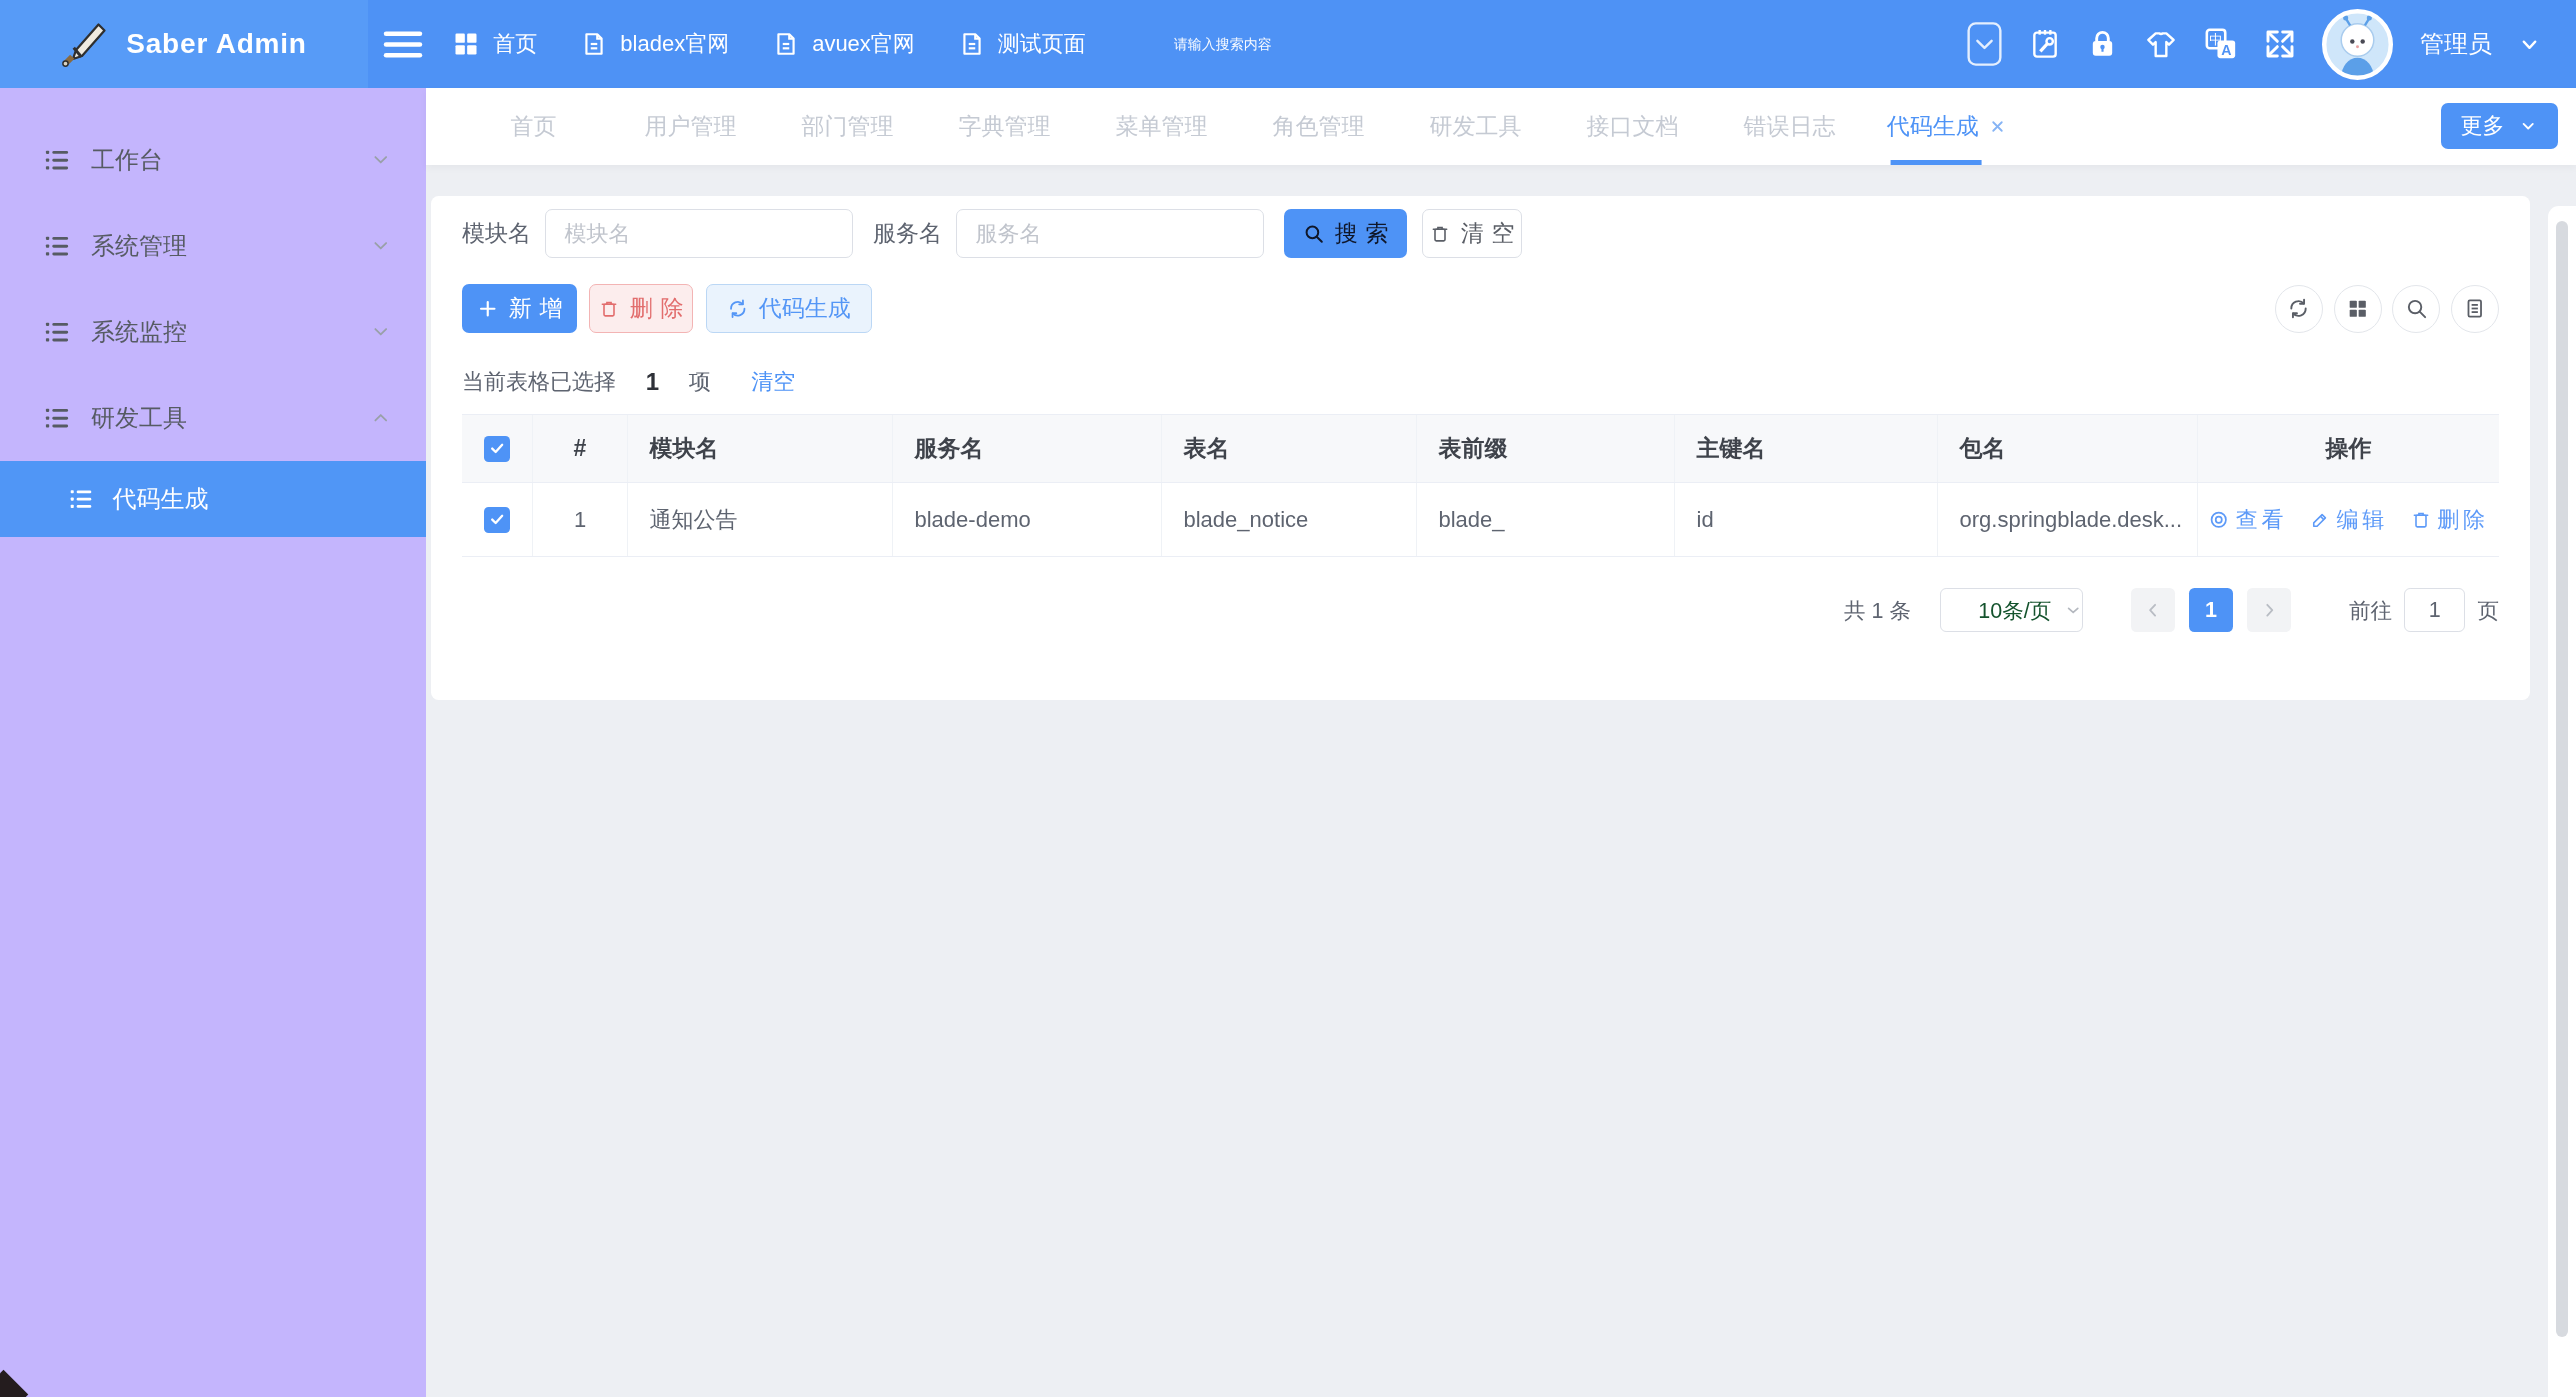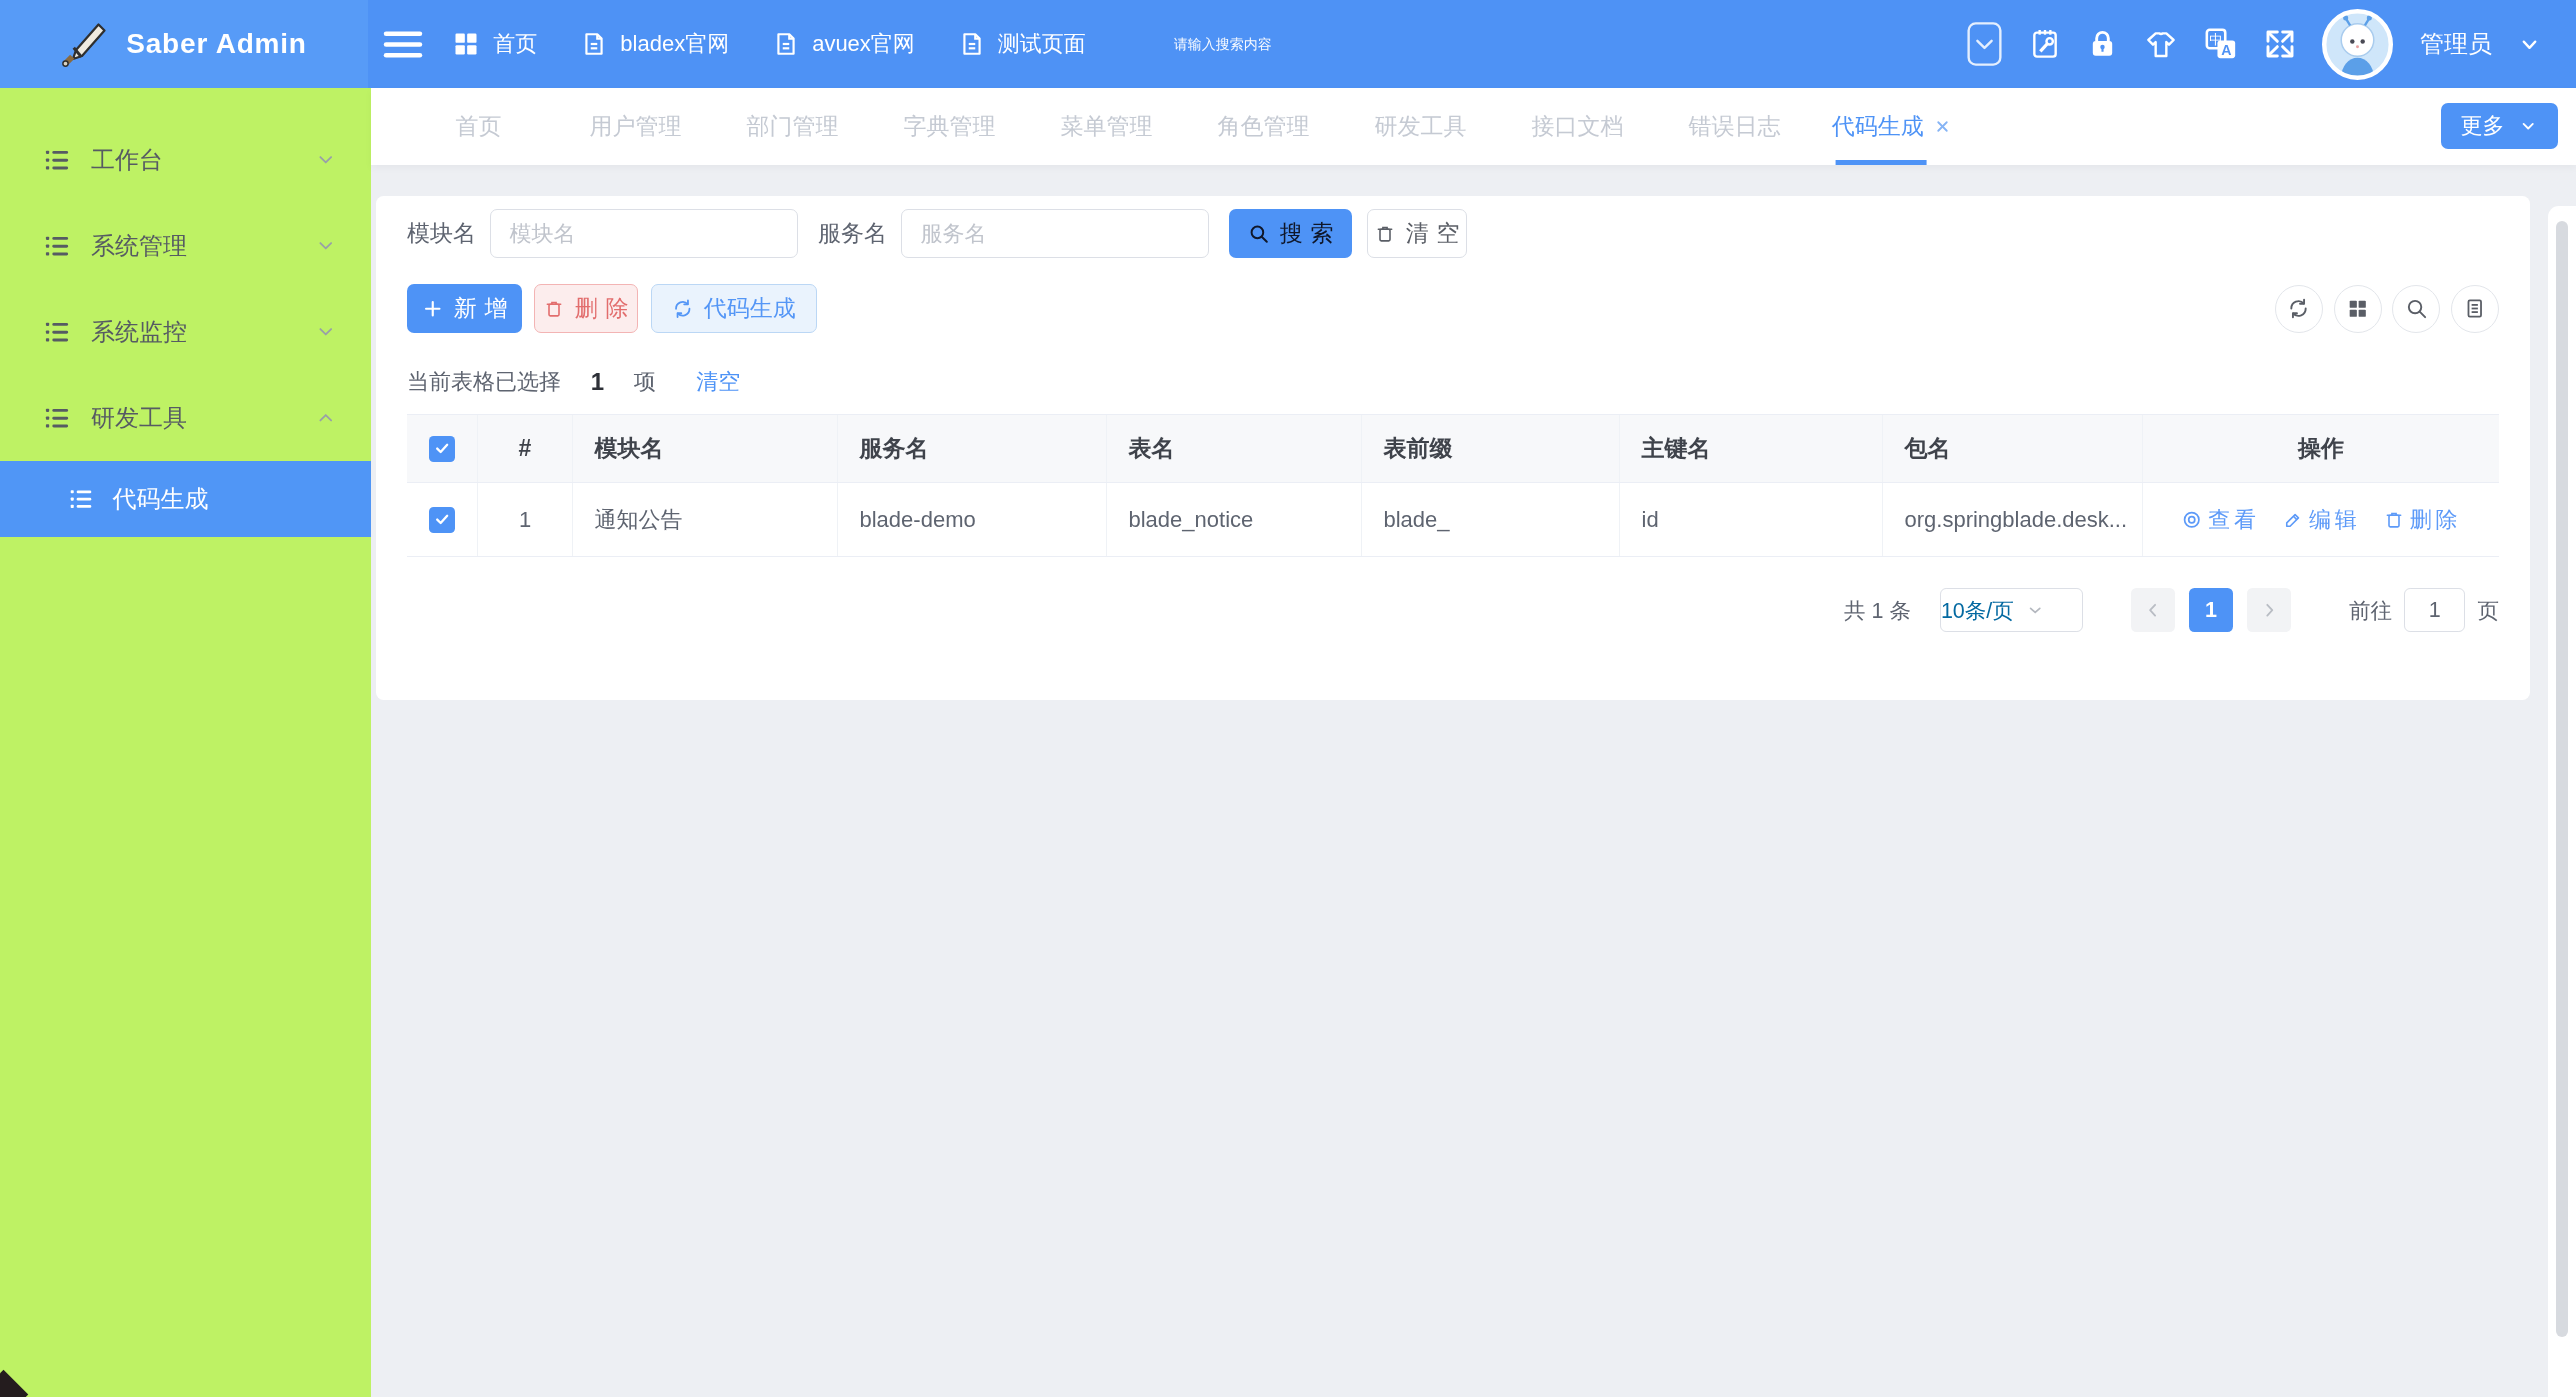--- a/index.html
+++ b/index.html
@@ -37,21 +37,21 @@
   .header-right { margin-left: auto; display: flex; align-items: center; gap: 26px; }
   .hicon { color: #fff; cursor: pointer; display:flex; align-items:center; }
   .avatar-wrap { width: 71px; height: 71px; cursor: pointer; }
   .user-name { font-size: 24px; margin-left: 1px; cursor: pointer; }
   .user-caret { color:#fff; cursor:pointer; }
 
   
   .body-row { display: flex; height: 1309px; }
 
   
-  .sidebar { width: 371px; background: #bef264; flex: none; padding-top: 29px; }
+  .sidebar { width: 426px; background: #c4b5fd; flex: none; padding-top: 29px; }
   .menu-item {
     height: 86px; display: flex; align-items: center;
     padding: 0 35px 0 43px; color: #565B63; font-size: 24px; cursor: pointer;
   }
   .menu-item .mi-icon { width: 28px; height: 28px; margin-right: 20px; color: #565B63; flex:none; }
   .menu-item .caret { margin-left: auto; color: #99A0A8; }
   .submenu-item {
     height: 76px; display: flex; align-items: center;
     padding-left: 68px; background: #5096F6; color: #fff; font-size: 24px; cursor: pointer;
   }
@@ -145,22 +145,22 @@
     width: 26px; height: 26px; border-radius: 4.6px; background: #4E93F6;
     display: flex; align-items: center; justify-content: center; cursor: pointer; flex: none;
   }
   .op-link { color: #5D9AF8; display: flex; align-items: center; gap: 6.1px; cursor: pointer; letter-spacing: 3.8px; }
   .op-link + .op-link { margin-left: 23px; }
 
   
   .pag-row { margin-top: 31px; display: flex; align-items: center; justify-content: flex-end; font-size: 21.5px; color: #5E6470; }
   .page-size {
     width: 143px; height: 44px; border: 1.5px solid #DCDFE6; border-radius: 6.1px;
-    display: flex; align-items: center; justify-content: flex-start; gap: 12.3px;
-    margin-left: 29px; cursor: pointer; color: #0369a1;
+    display: flex; align-items: center; justify-content: flex-end; gap: 12.3px;
+    margin-left: 29px; cursor: pointer; color: #14532d;
   }
   .page-size .caret { color: #B4B8BF; }
   .pg-btn {
     width: 44px; height: 44px; border-radius: 5.4px; background: #F2F3F5;
     display: flex; align-items: center; justify-content: center; cursor: pointer; color: #B9BDC4;
     border: none;
   }
   .pg-prev { margin-left: 48px; }
   .pg-cur {
     width: 44px; height: 44px; border-radius: 5.4px; background: #4E93F6; color: #fff;

